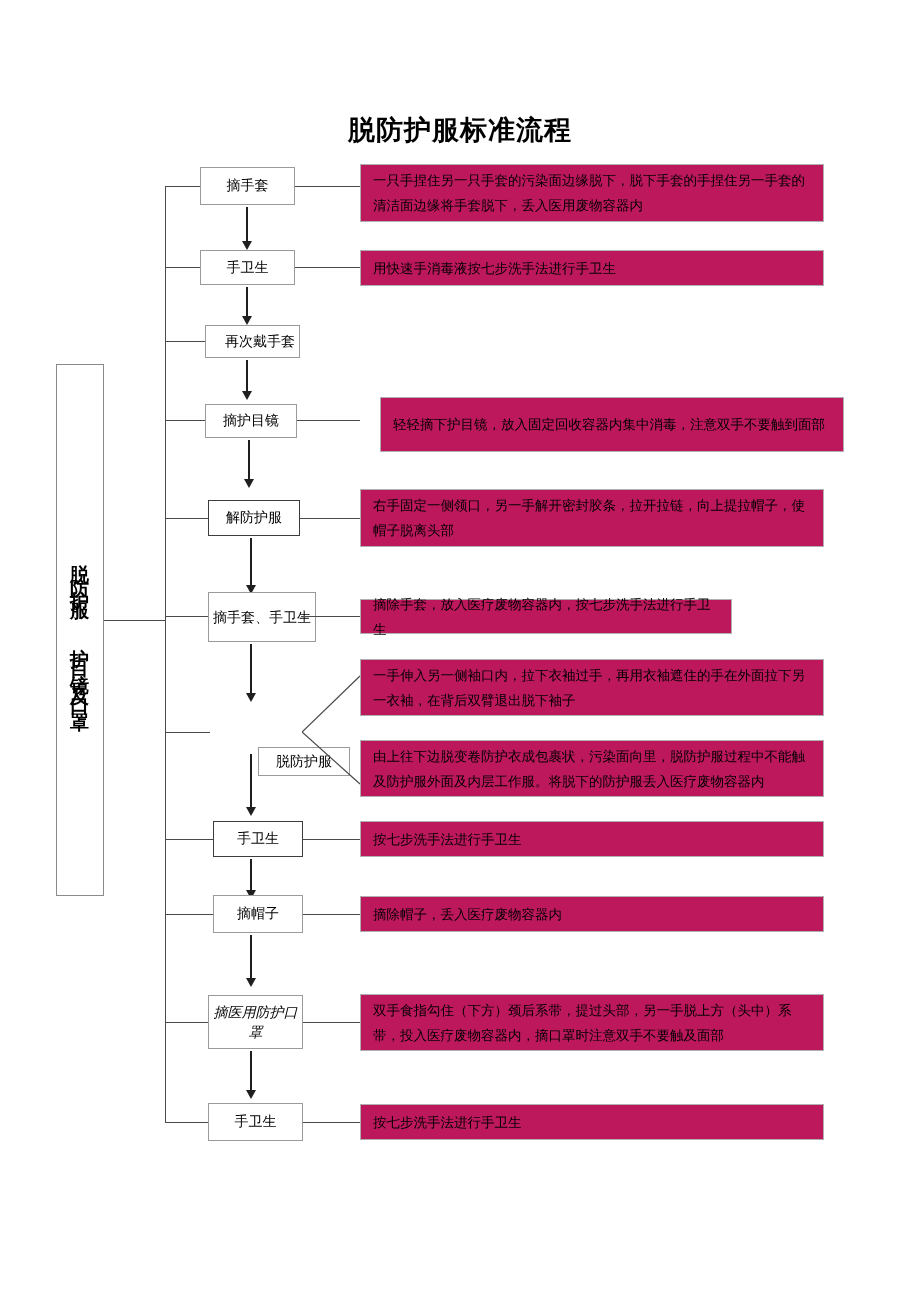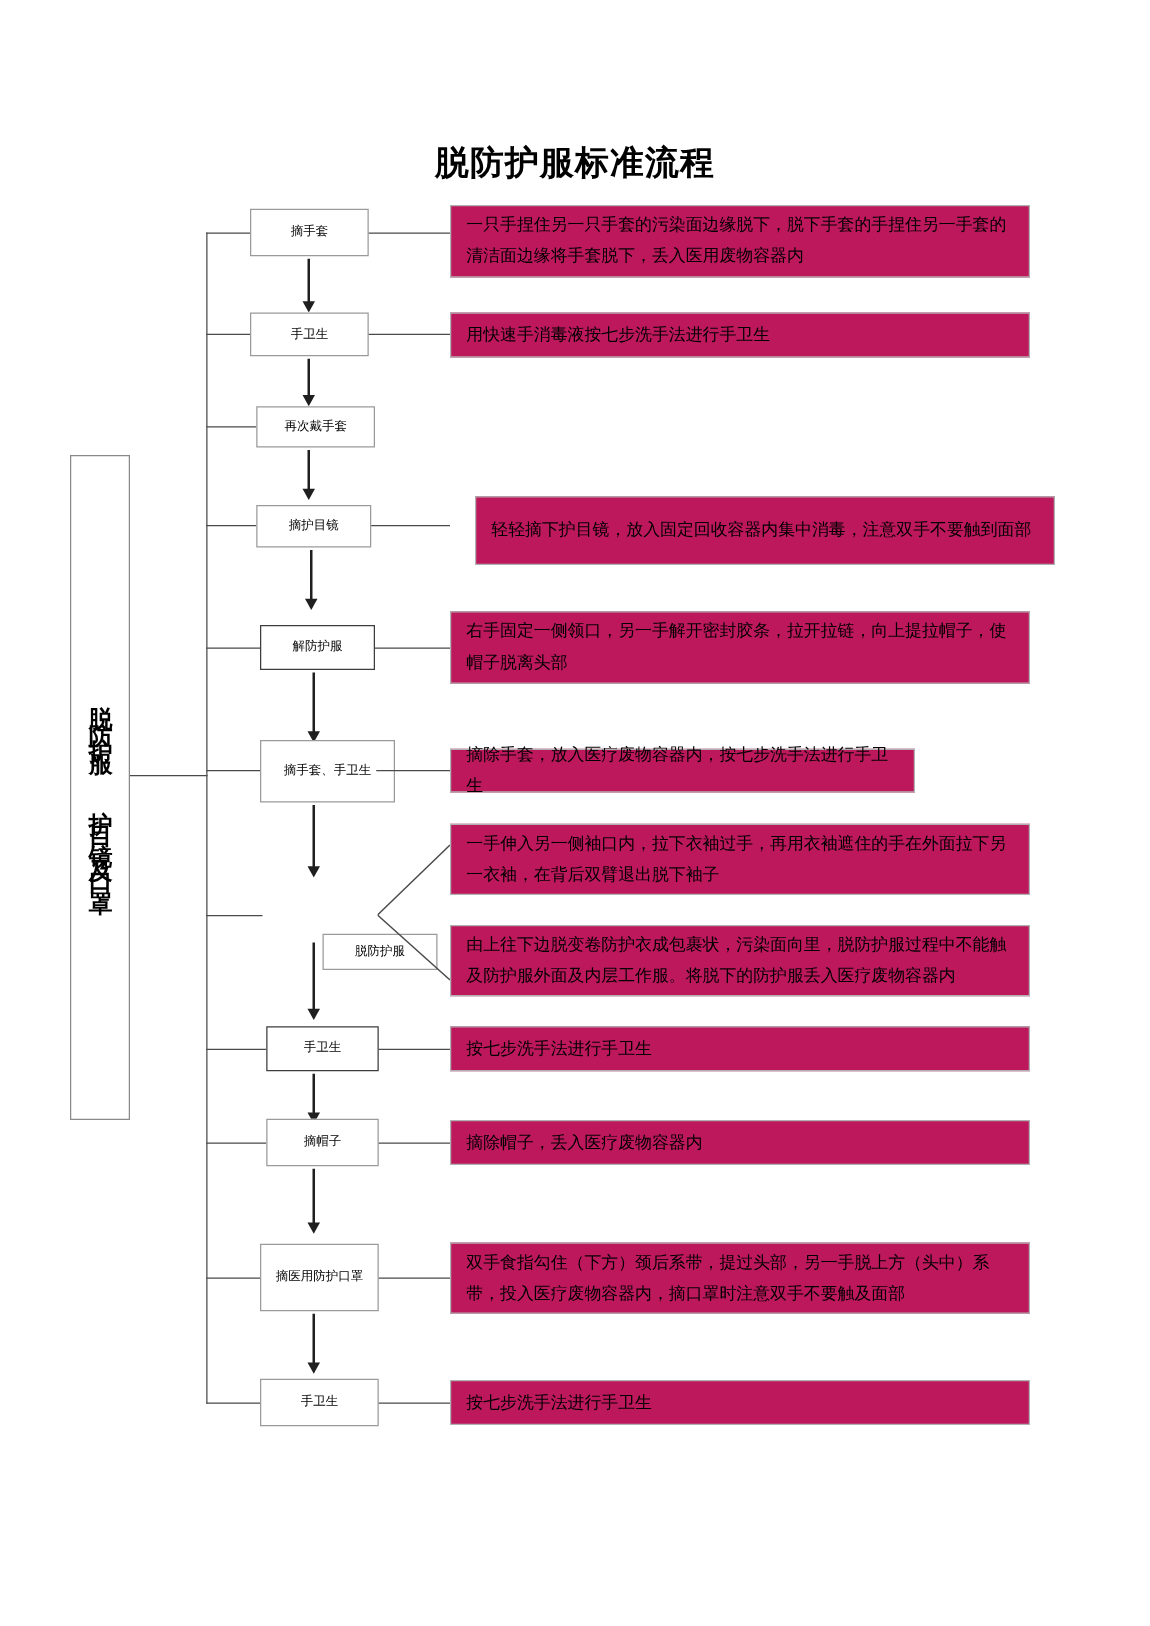--- a/index.html
+++ b/index.html
@@ -86,21 +86,21 @@
   
   .step {
     position: absolute;
     border: 1px solid #9a9a9a;
     box-sizing: border-box;
     background: #ffffff;
     display: flex;
     align-items: center;
     justify-content: center;
     text-align: center;
-    font-size: 10px;
+    font-size: 14px;
     line-height: 1.55;
     color: #000000;
     padding: 2px 4px;
   }
   .step.bold { border-color: #3d3d3d; }
 
   
   .desc {
     position: absolute;
     border: 1px solid #b0b0b0;
@@ -147,21 +147,21 @@
   <div class="step" style="left:200px; top:250px; width:95px; height:35px;">
     <span>手卫生</span>
   </div>
   <div class="hline" style="left:295px; top:267px; width:65px;"></div>
   <div class="desc" style="left:360px; top:250px; width:464px; height:36px;">
     <span>用快速手消毒液按七步洗手法进行手卫生</span>
   </div>
   <div class="arrow" style="left:246px; top:287px; height:30px;"></div>
 
   <div class="hline" style="left:165px; top:341px; width:40px;"></div>
-  <div class="step" style="left:205px; top:325px; width:95px; height:33px;">
+  <div class="step" style="left:205px; top:325px; width:95px; height:33px;justify-content:flex-end;">
     <span>再次戴手套</span>
   </div>
   <div class="arrow" style="left:246px; top:360px; height:32px;"></div>
 
   <div class="hline" style="left:165px; top:420px; width:40px;"></div>
   <div class="step" style="left:205px; top:404px; width:92px; height:34px;">
     <span>摘护目镜</span>
   </div>
   <div class="hline" style="left:297px; top:420px; width:63px;"></div>
   <div class="desc" style="left:360px; top:397px; width:464px; height:55px;margin-left:20px;">
@@ -220,21 +220,21 @@
   <div class="step" style="left:213px; top:895px; width:90px; height:38px;">
     <span>摘帽子</span>
   </div>
   <div class="hline" style="left:303px; top:914px; width:57px;"></div>
   <div class="desc" style="left:360px; top:896px; width:464px; height:36px;">
     <span>摘除帽子，丢入医疗废物容器内</span>
   </div>
   <div class="arrow" style="left:250px; top:935px; height:44px;"></div>
 
   <div class="hline" style="left:165px; top:1022px; width:43px;"></div>
-  <div class="step" style="left:208px; top:995px; width:95px; height:54px; line-height:1.45;">
+  <div class="step" style="left:208px; top:995px; width:95px; height:54px; line-height:1.45;font-style:italic;">
     <span>摘医用防护口罩</span>
   </div>
   <div class="hline" style="left:303px; top:1022px; width:57px;"></div>
   <div class="desc" style="left:360px; top:994px; width:464px; height:57px;">
     <span>双手食指勾住（下方）颈后系带，提过头部，另一手脱上方（头中）系带，投入医疗废物容器内，摘口罩时注意双手不要触及面部</span>
   </div>
   <div class="arrow" style="left:250px; top:1051px; height:40px;"></div>
 
   <div class="hline" style="left:165px; top:1122px; width:43px;"></div>
   <div class="step" style="left:208px; top:1103px; width:95px; height:38px;">

